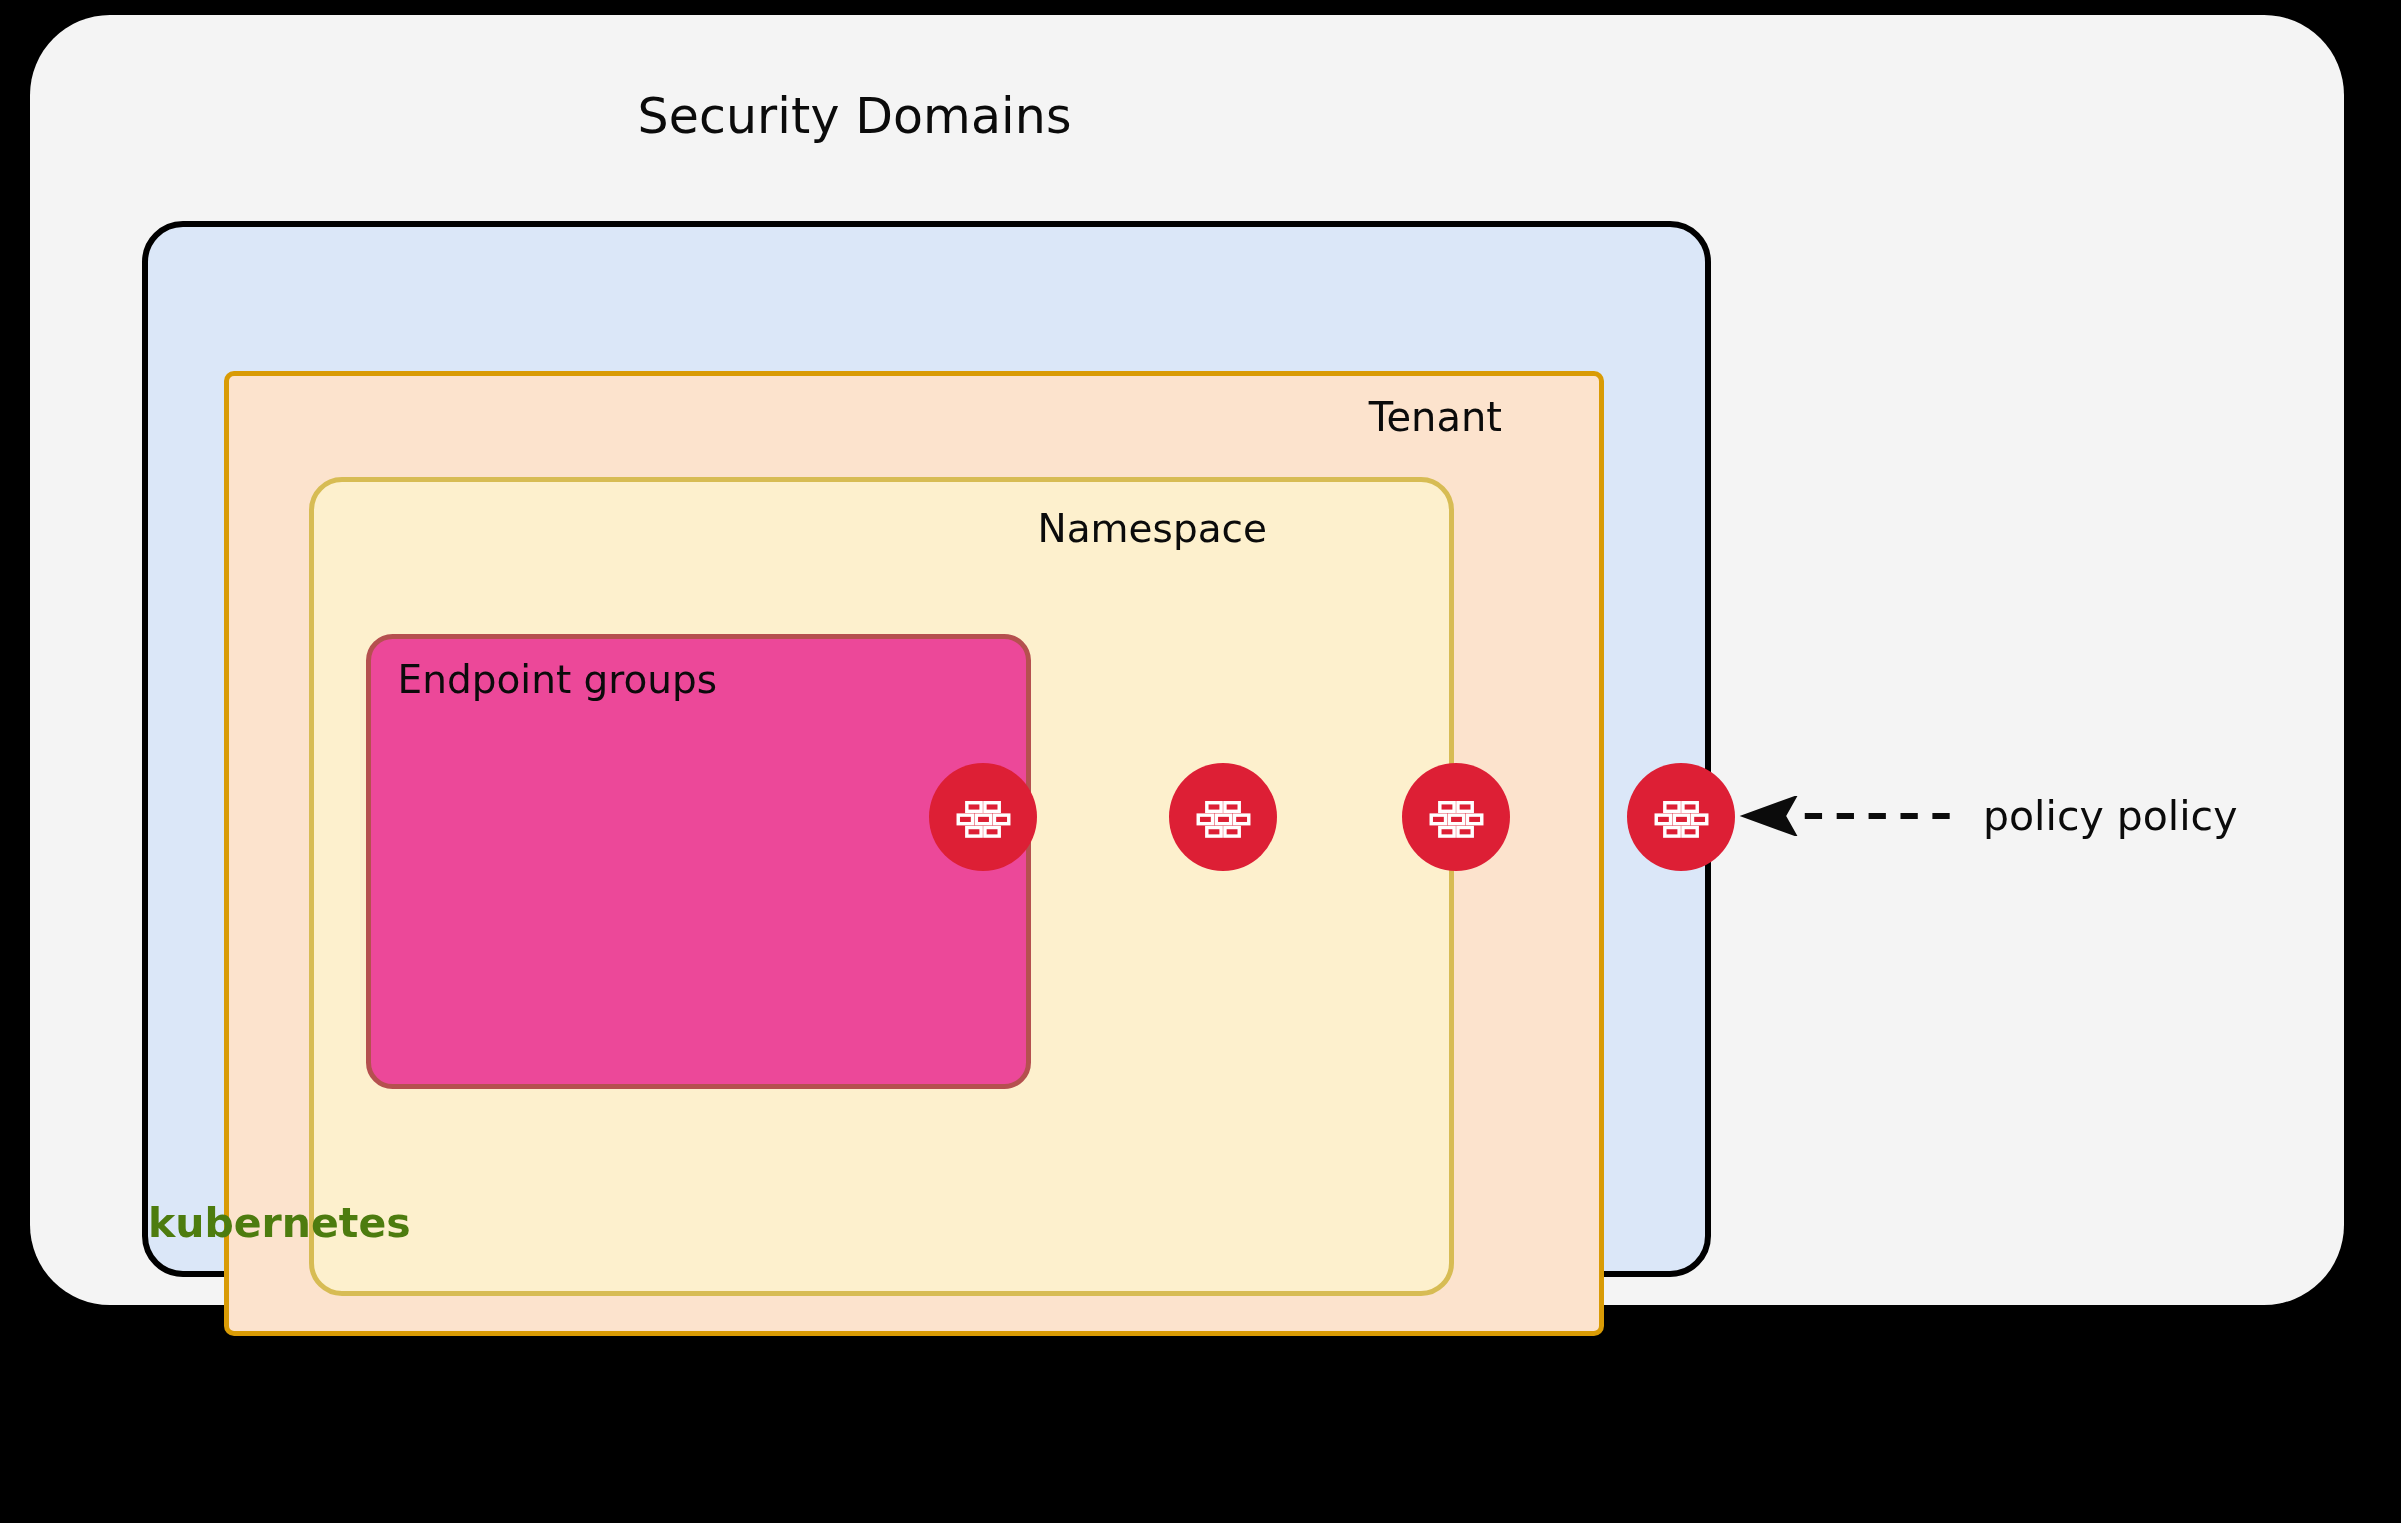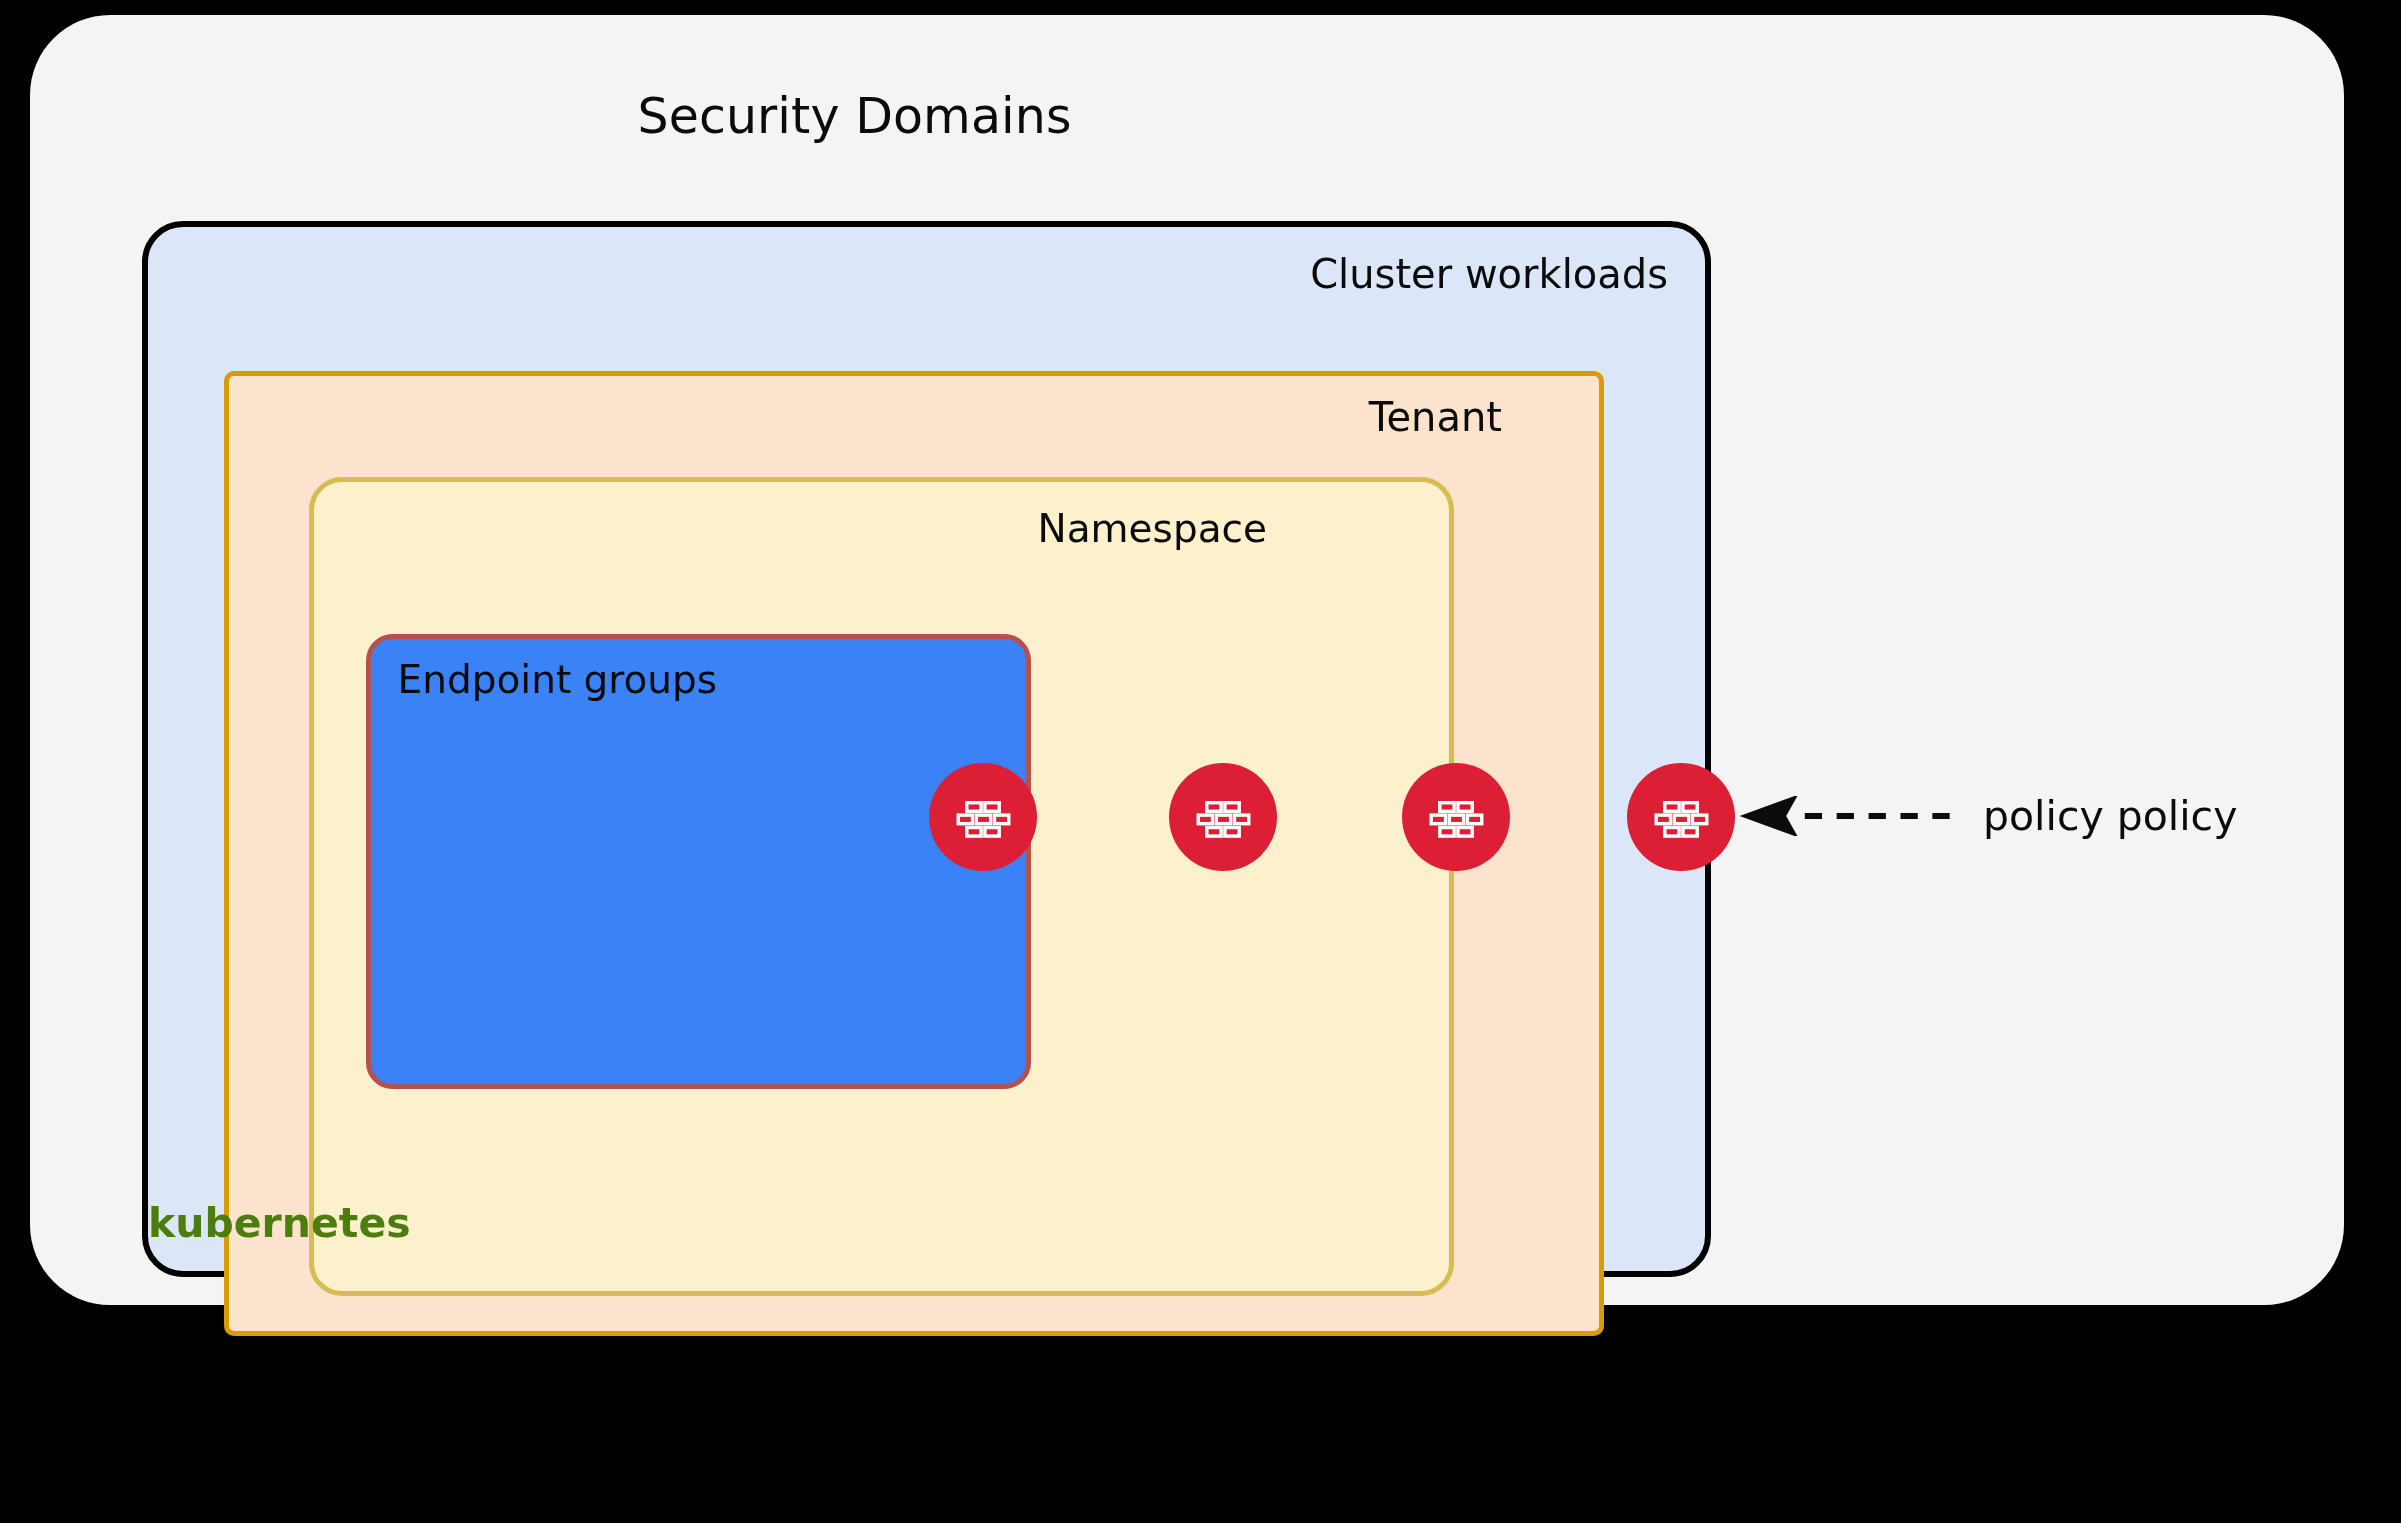--- a/index.html
+++ b/index.html
@@ -114,21 +114,21 @@
     margin-top: 6px;
   }
 
   
   .endpoint-box {
     position: absolute;
     left: 52px;
     top: 152px;
     width: 665px;
     height: 455px;
-    background: #3b82f6;
+    background: #ec4899;
     border: 5.3px solid #b5504f;
     border-radius: 26.6px;
   }
   .endpoint-label {
     position: absolute;
     left: 26.6px;
     top: 18.6px;
     font-size: 39px;
     color: #0b0b0b;
     white-space: nowrap;
@@ -170,21 +170,20 @@
 </head>
 <body>
 
 <div id="stage">
 
   <div class="security-domains-panel">
 
     <div class="security-domains-title">Security Domains</div>
 
     <div class="cluster-box">
-      <div class="cluster-label">Cluster workloads</div>
 
       <div class="tenant-box">
         <div class="tenant-label">Tenant</div>
 
         <div class="namespace-box">
           <div class="namespace-label">Namespace</div>
 
           <div class="endpoint-box">
             <div class="endpoint-label">Endpoint groups</div>
           </div>

